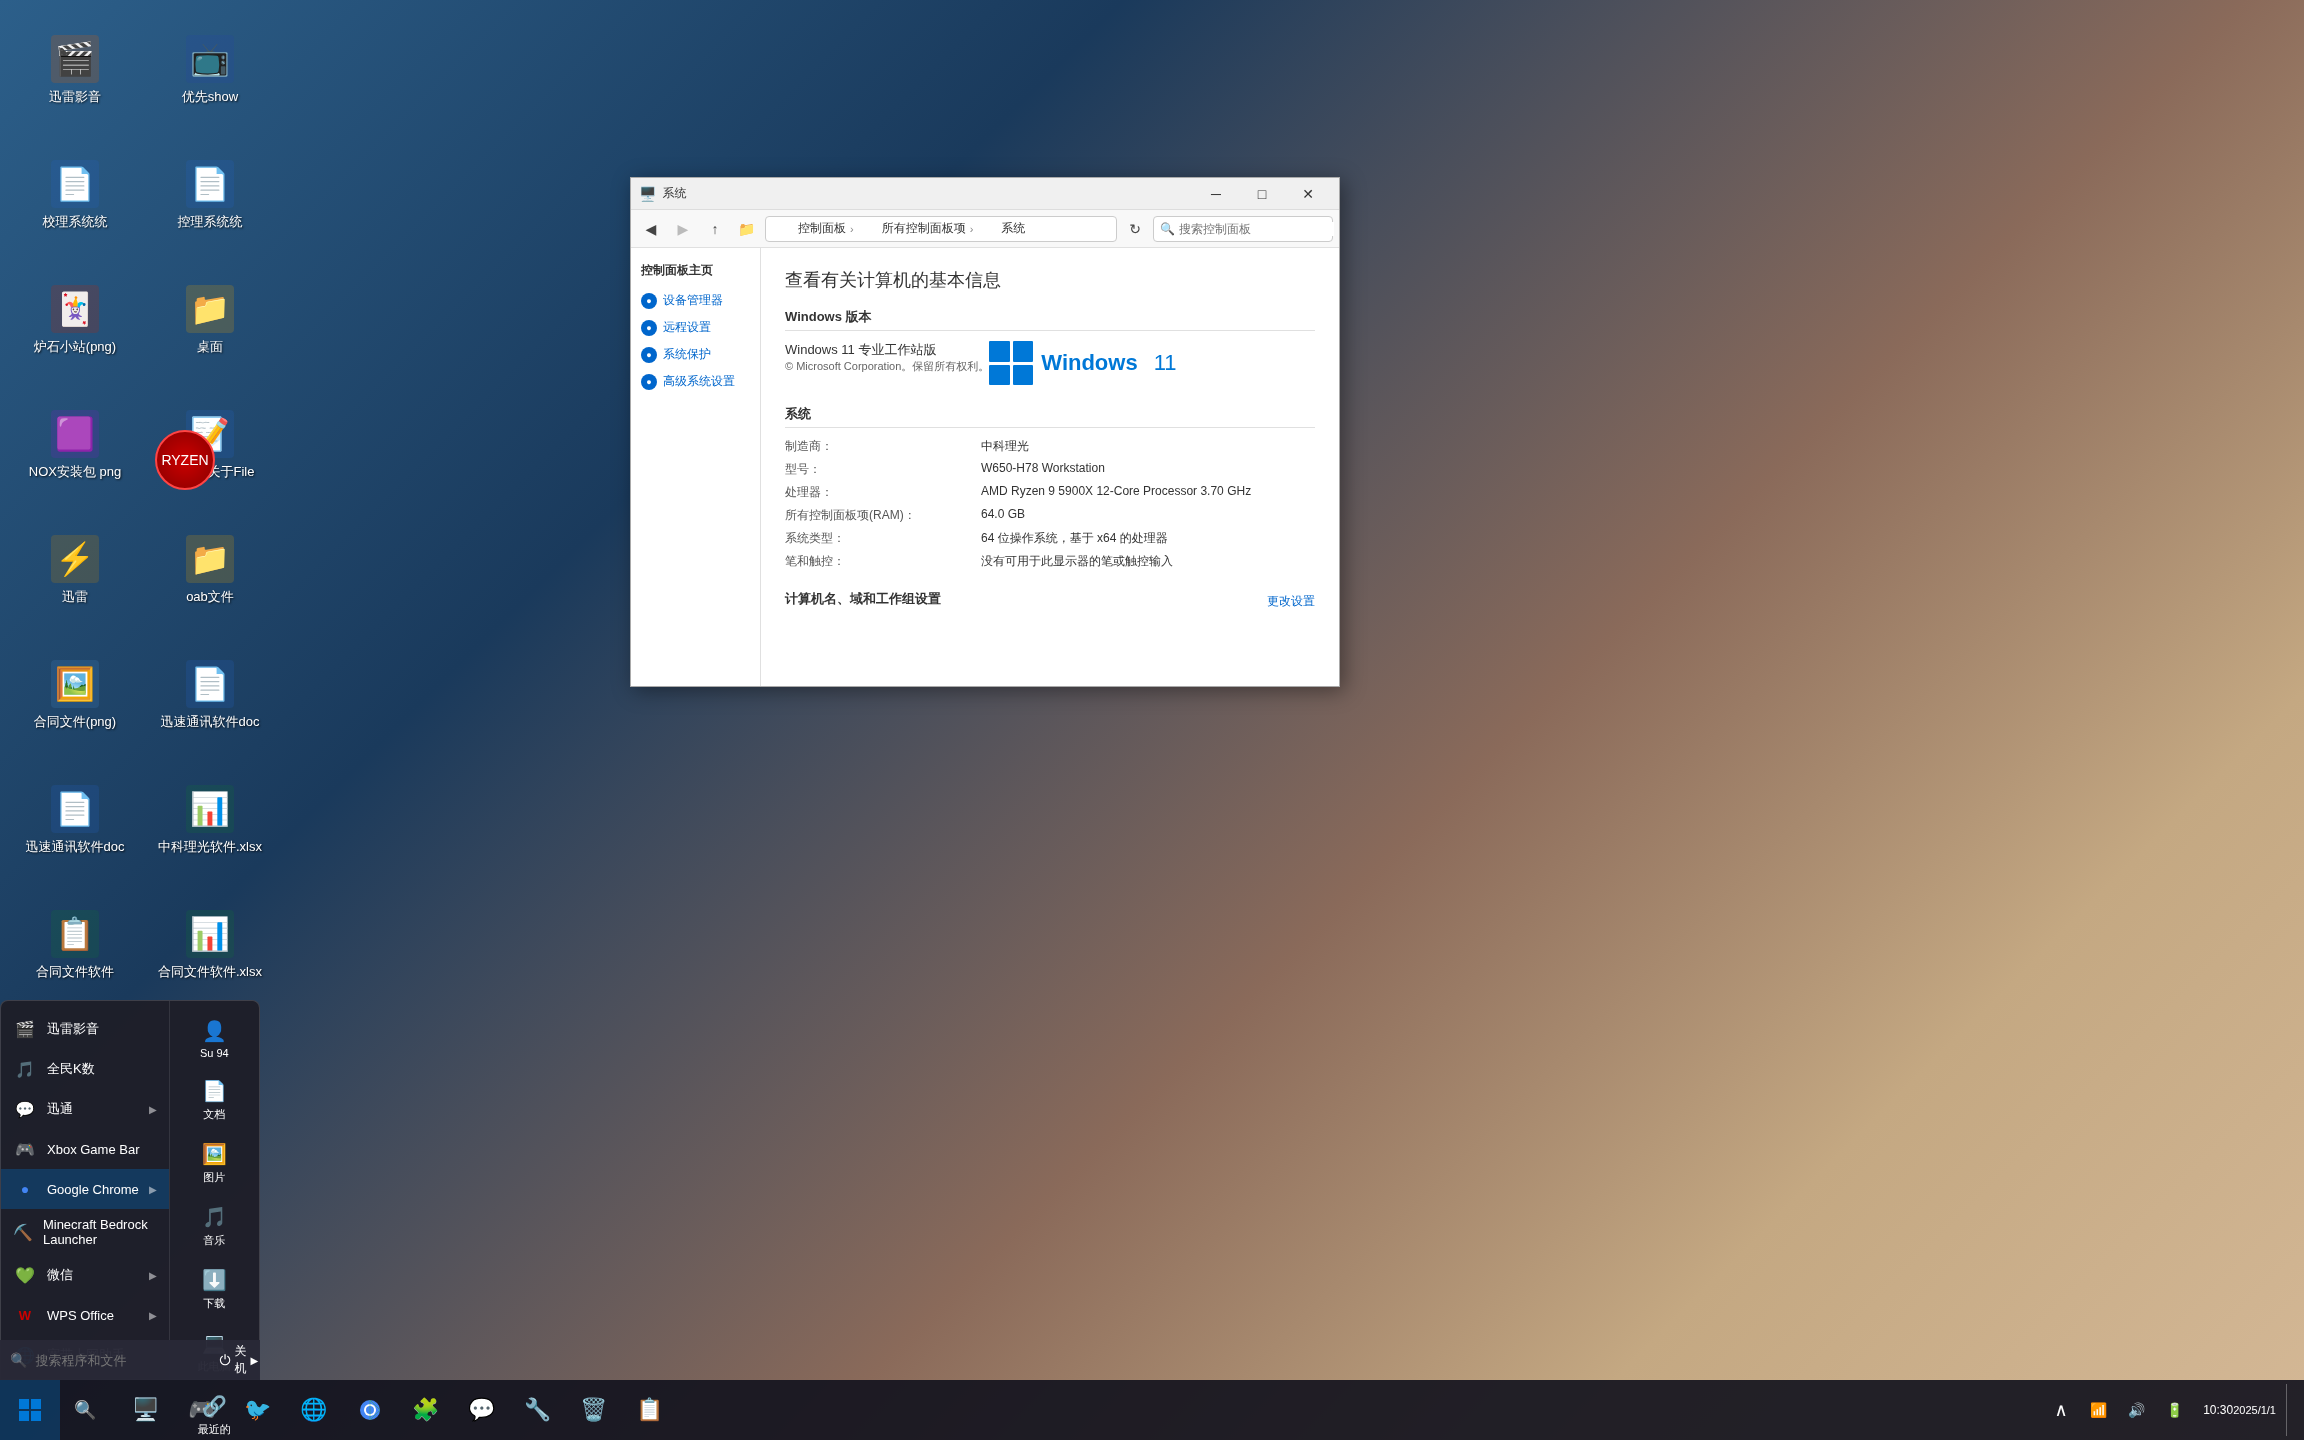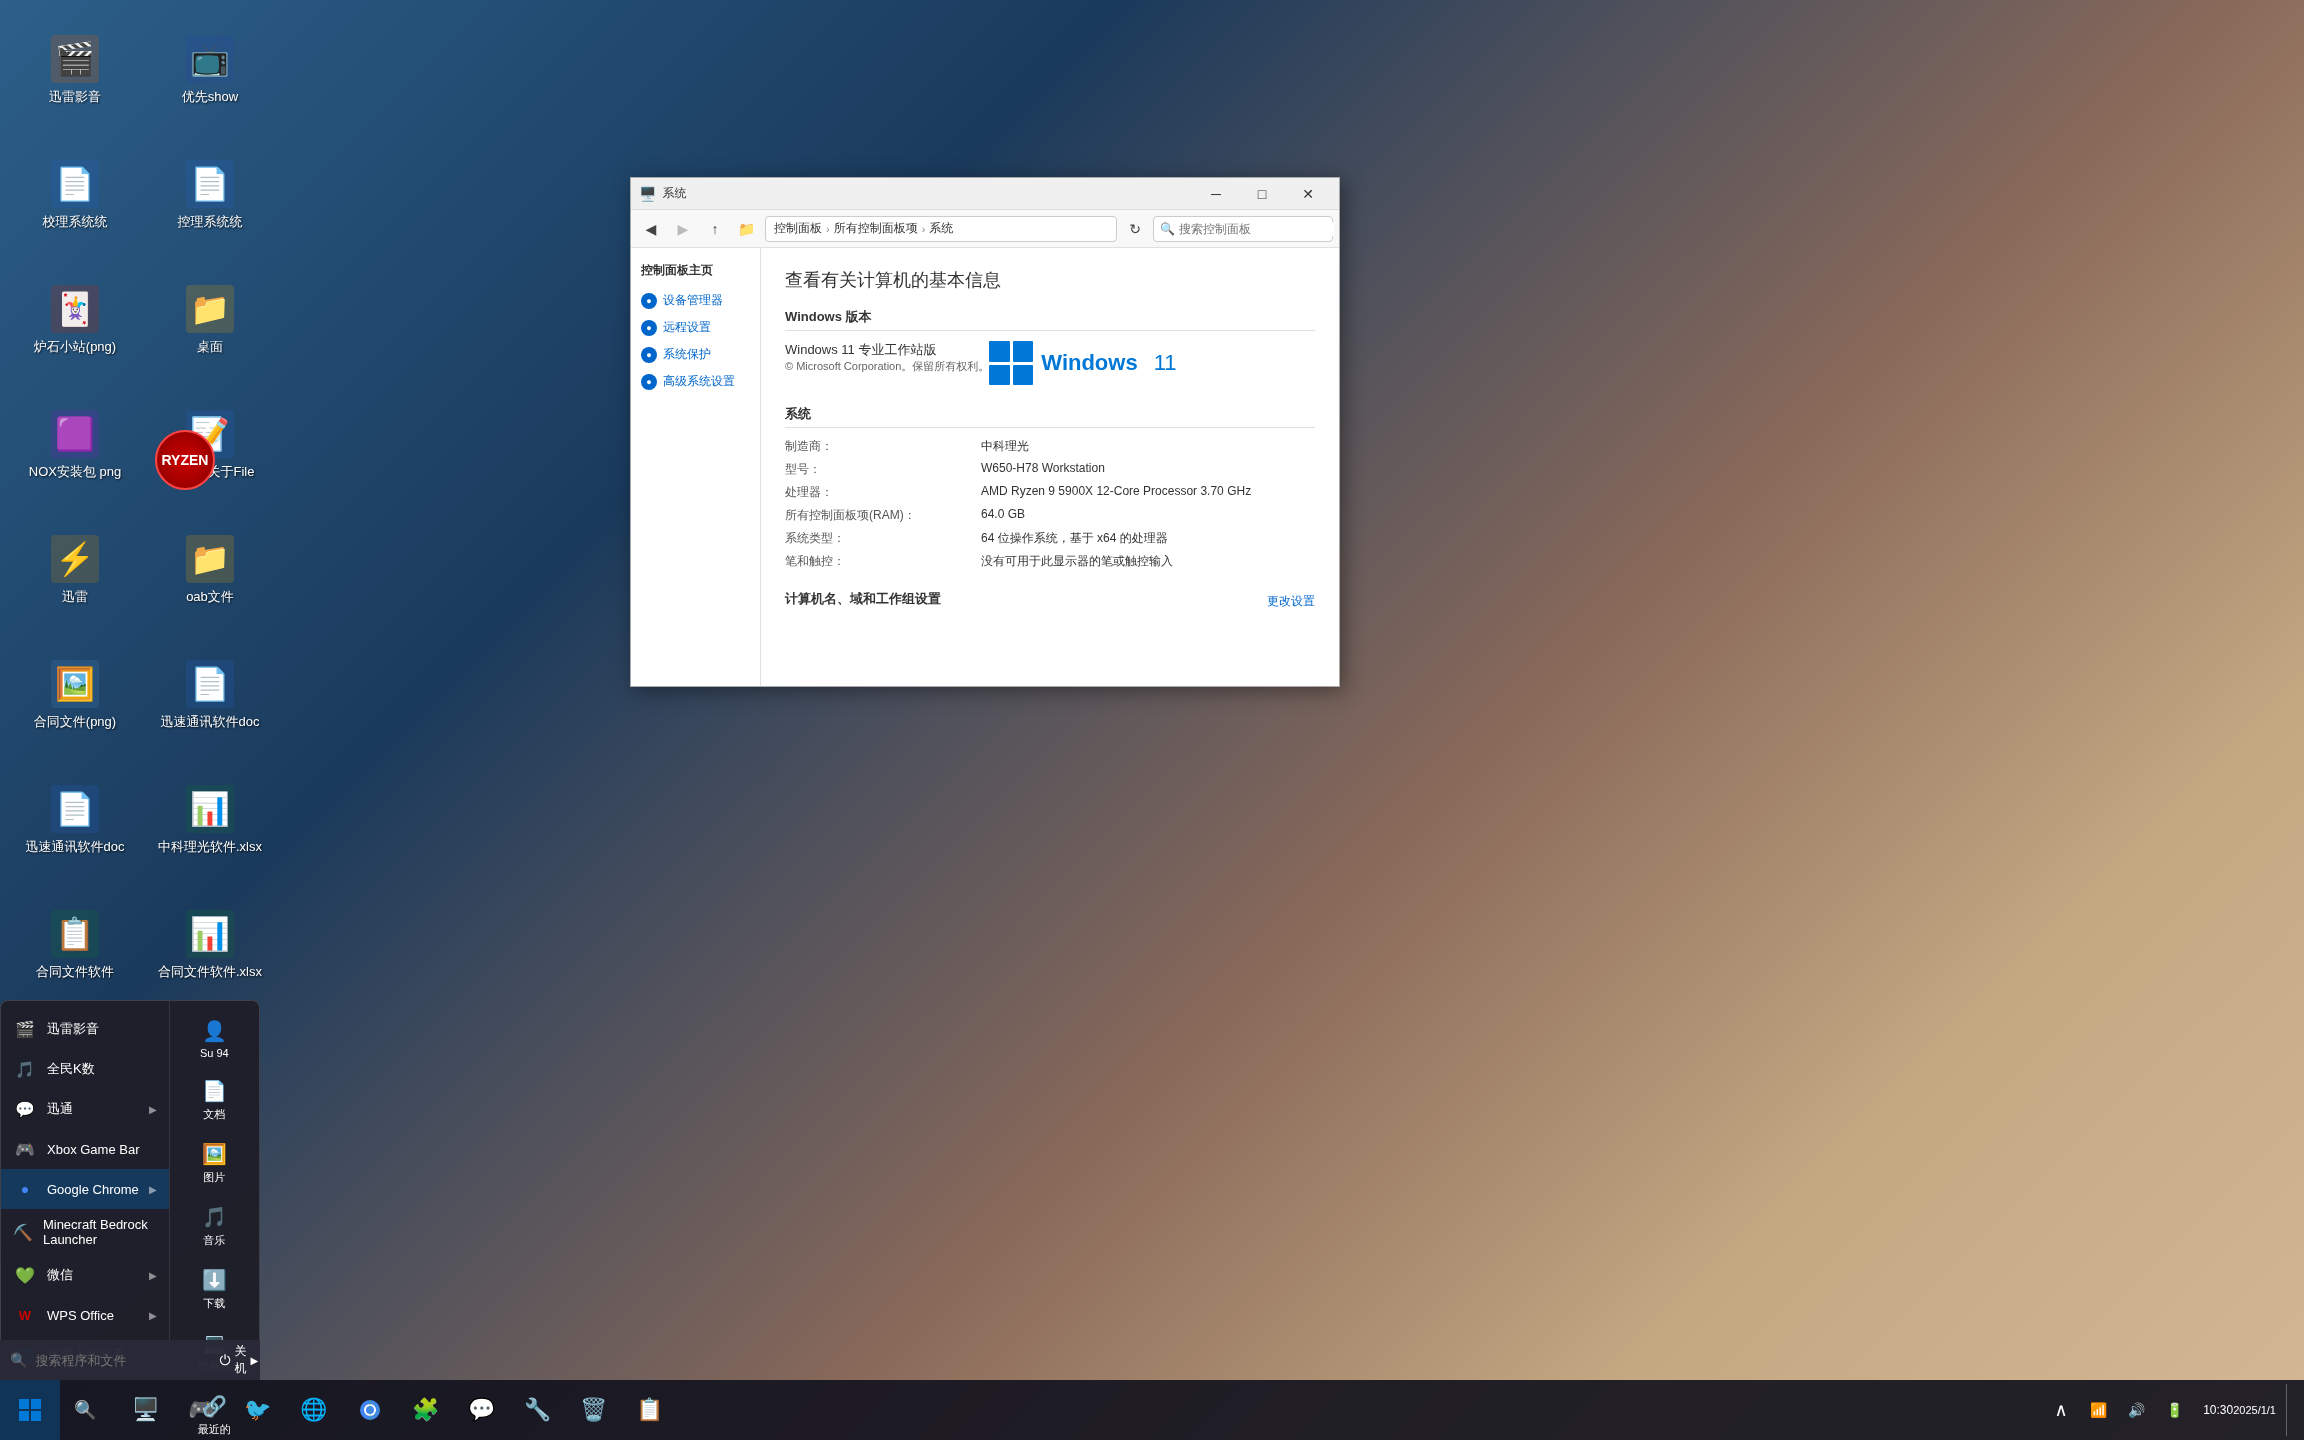--- a/index.html
+++ b/index.html
@@ -304,20 +304,21 @@
       display: flex;
       align-items: center;
       padding: 0 8px;
       gap: 4px;
     }
 
     .breadcrumb-item {
       font-size: 12px;
       color: #333;
       cursor: pointer;
+      margin-left: 24px;
     }
     .breadcrumb-sep { font-size: 11px; color: #888; }
 
     #cp-search {
       height: 26px;
       background: white;
       border: 1px solid #ccc;
       border-radius: 4px;
       display: flex;
       align-items: center;
@@ -547,21 +548,21 @@
     <div class="icon-img" style="background:rgba(17,119,51,0.2)">📋</div>
     <span class="icon-label">合同文件软件</span>
   </div>
   <div class="desktop-icon">
     <div class="icon-img" style="background:rgba(17,119,51,0.2)">📊</div>
     <span class="icon-label">合同文件软件.xlsx</span>
   </div>
 </div>
 
 <div id="ryzen-area">
-  <div style="width:60px;height:60px;background:radial-gradient(circle,#cc0000,#880000);border-radius:50%;display:flex;align-items:center;justify-content:center;color:white;font-weight:bold;font-size:14px;border:2px solid #ff4444;">RYZEN</div>
+  <div style="width:60px;height:60px;background:radial-gradient(circle,#cc0000,#880000);border-radius:50%;display:flex;align-items:center;justify-content:center;color:white;font-weight:normal;font-size:14px;border:2px solid #ff4444;">RYZEN</div>
 </div>
 
 <div id="start-menu">
   <div id="start-menu-left">
     <div class="start-menu-item">
       <span class="item-icon">🎬</span>
       <span>迅雷影音</span>
     </div>
     <div class="start-menu-item">
       <span class="item-icon">🎵</span>

